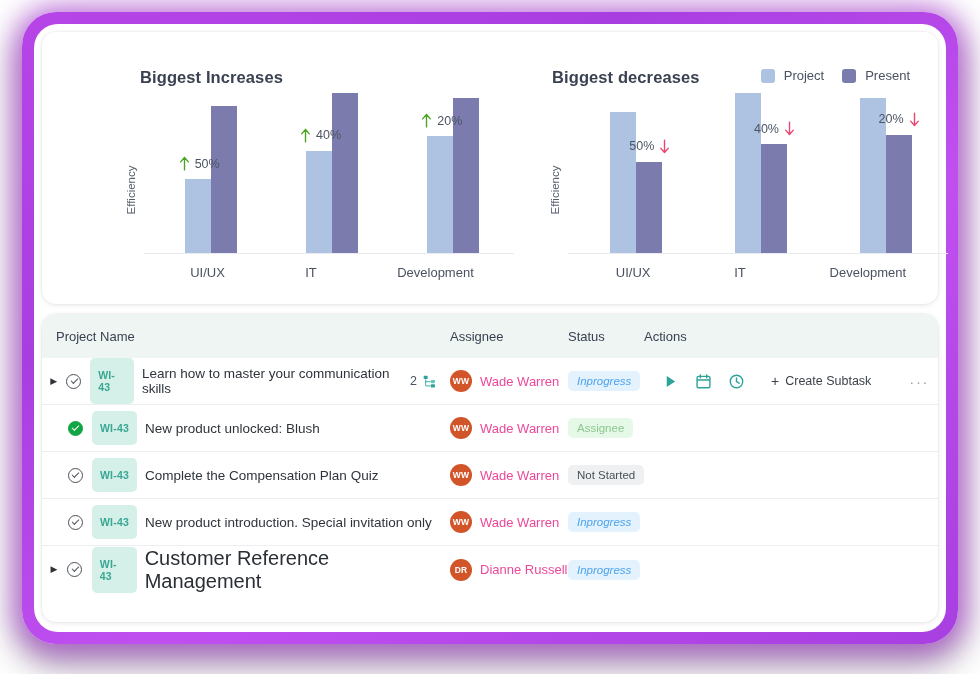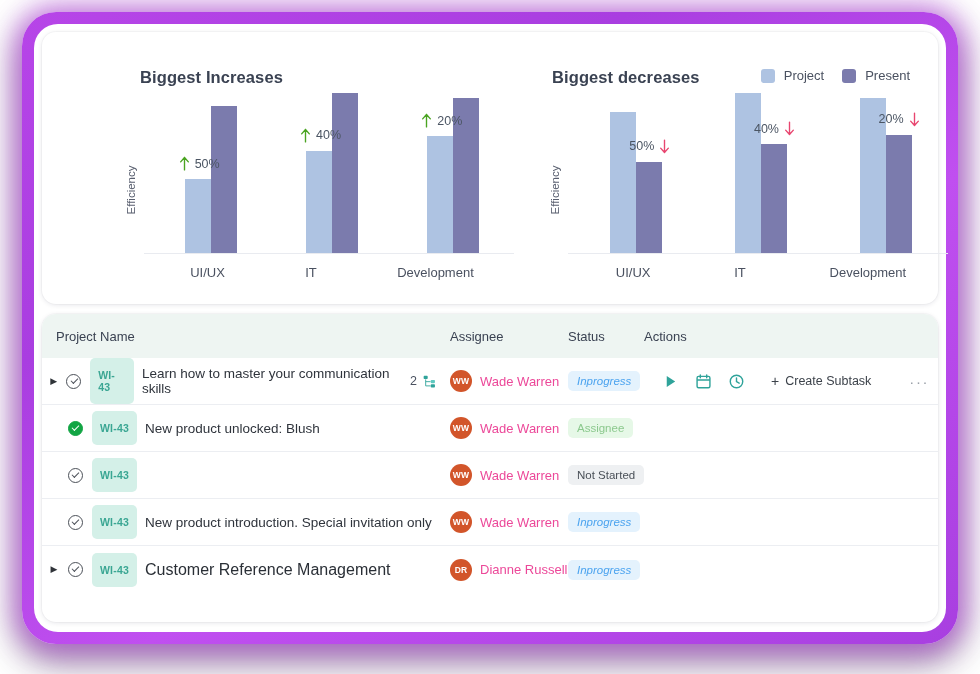--- a/index.html
+++ b/index.html
@@ -139,21 +139,21 @@
   .circ-check.done { background: #12a544; border-color: #12a544; }
   .circ-check.done::after { border-color: #ffffff; }
 
   .key-badge {
     background: #d4f0e8; color: #3aa693;
     font-size: 10.5px; font-weight: 700;
     padding: 11px 8px; border-radius: 5px;
     margin: 0 8px 0 4px; letter-spacing: .2px;
   }
   .proj-title { color: #2f343c; }
-  .proj-title.big { font-size: 16px; color: #2a2f36; }
+  .proj-title.big { font-size: 20px; color: #2a2f36; }
 
   .subcount {
     margin-left: auto; margin-right: 14px;
     display: flex; align-items: center; gap: 6px;
     font-size: 12.5px; color: #4a5160;
   }
 
   .cell-assign { width: 118px; display: flex; align-items: center; gap: 8px; }
   .avatar {
     width: 22px; height: 22px; border-radius: 50%;
@@ -365,20 +365,21 @@
             <div class="cell-status"><span class="badge completed">Assignee</span></div>
             <div class="cell-act"></div>
           </div>
           <div class="row">
             <div class="cell-name">
               <span class="caret empty">▶</span>
               <span class="statusmark">
                 <span class="circ-check"></span>
               </span>
               <span class="key-badge">WI-43</span>
+              <span class="proj-title">Complete the Compensation Plan Quiz</span>
             </div>
             <div class="cell-assign">
               <span class="avatar" style="background:#d2552a">WW</span>
               <span class="assignee-name">Wade Warren</span>
             </div>
             <div class="cell-status"><span class="badge notstarted">Not Started</span></div>
             <div class="cell-act"></div>
           </div>
           <div class="row">
             <div class="cell-name">

